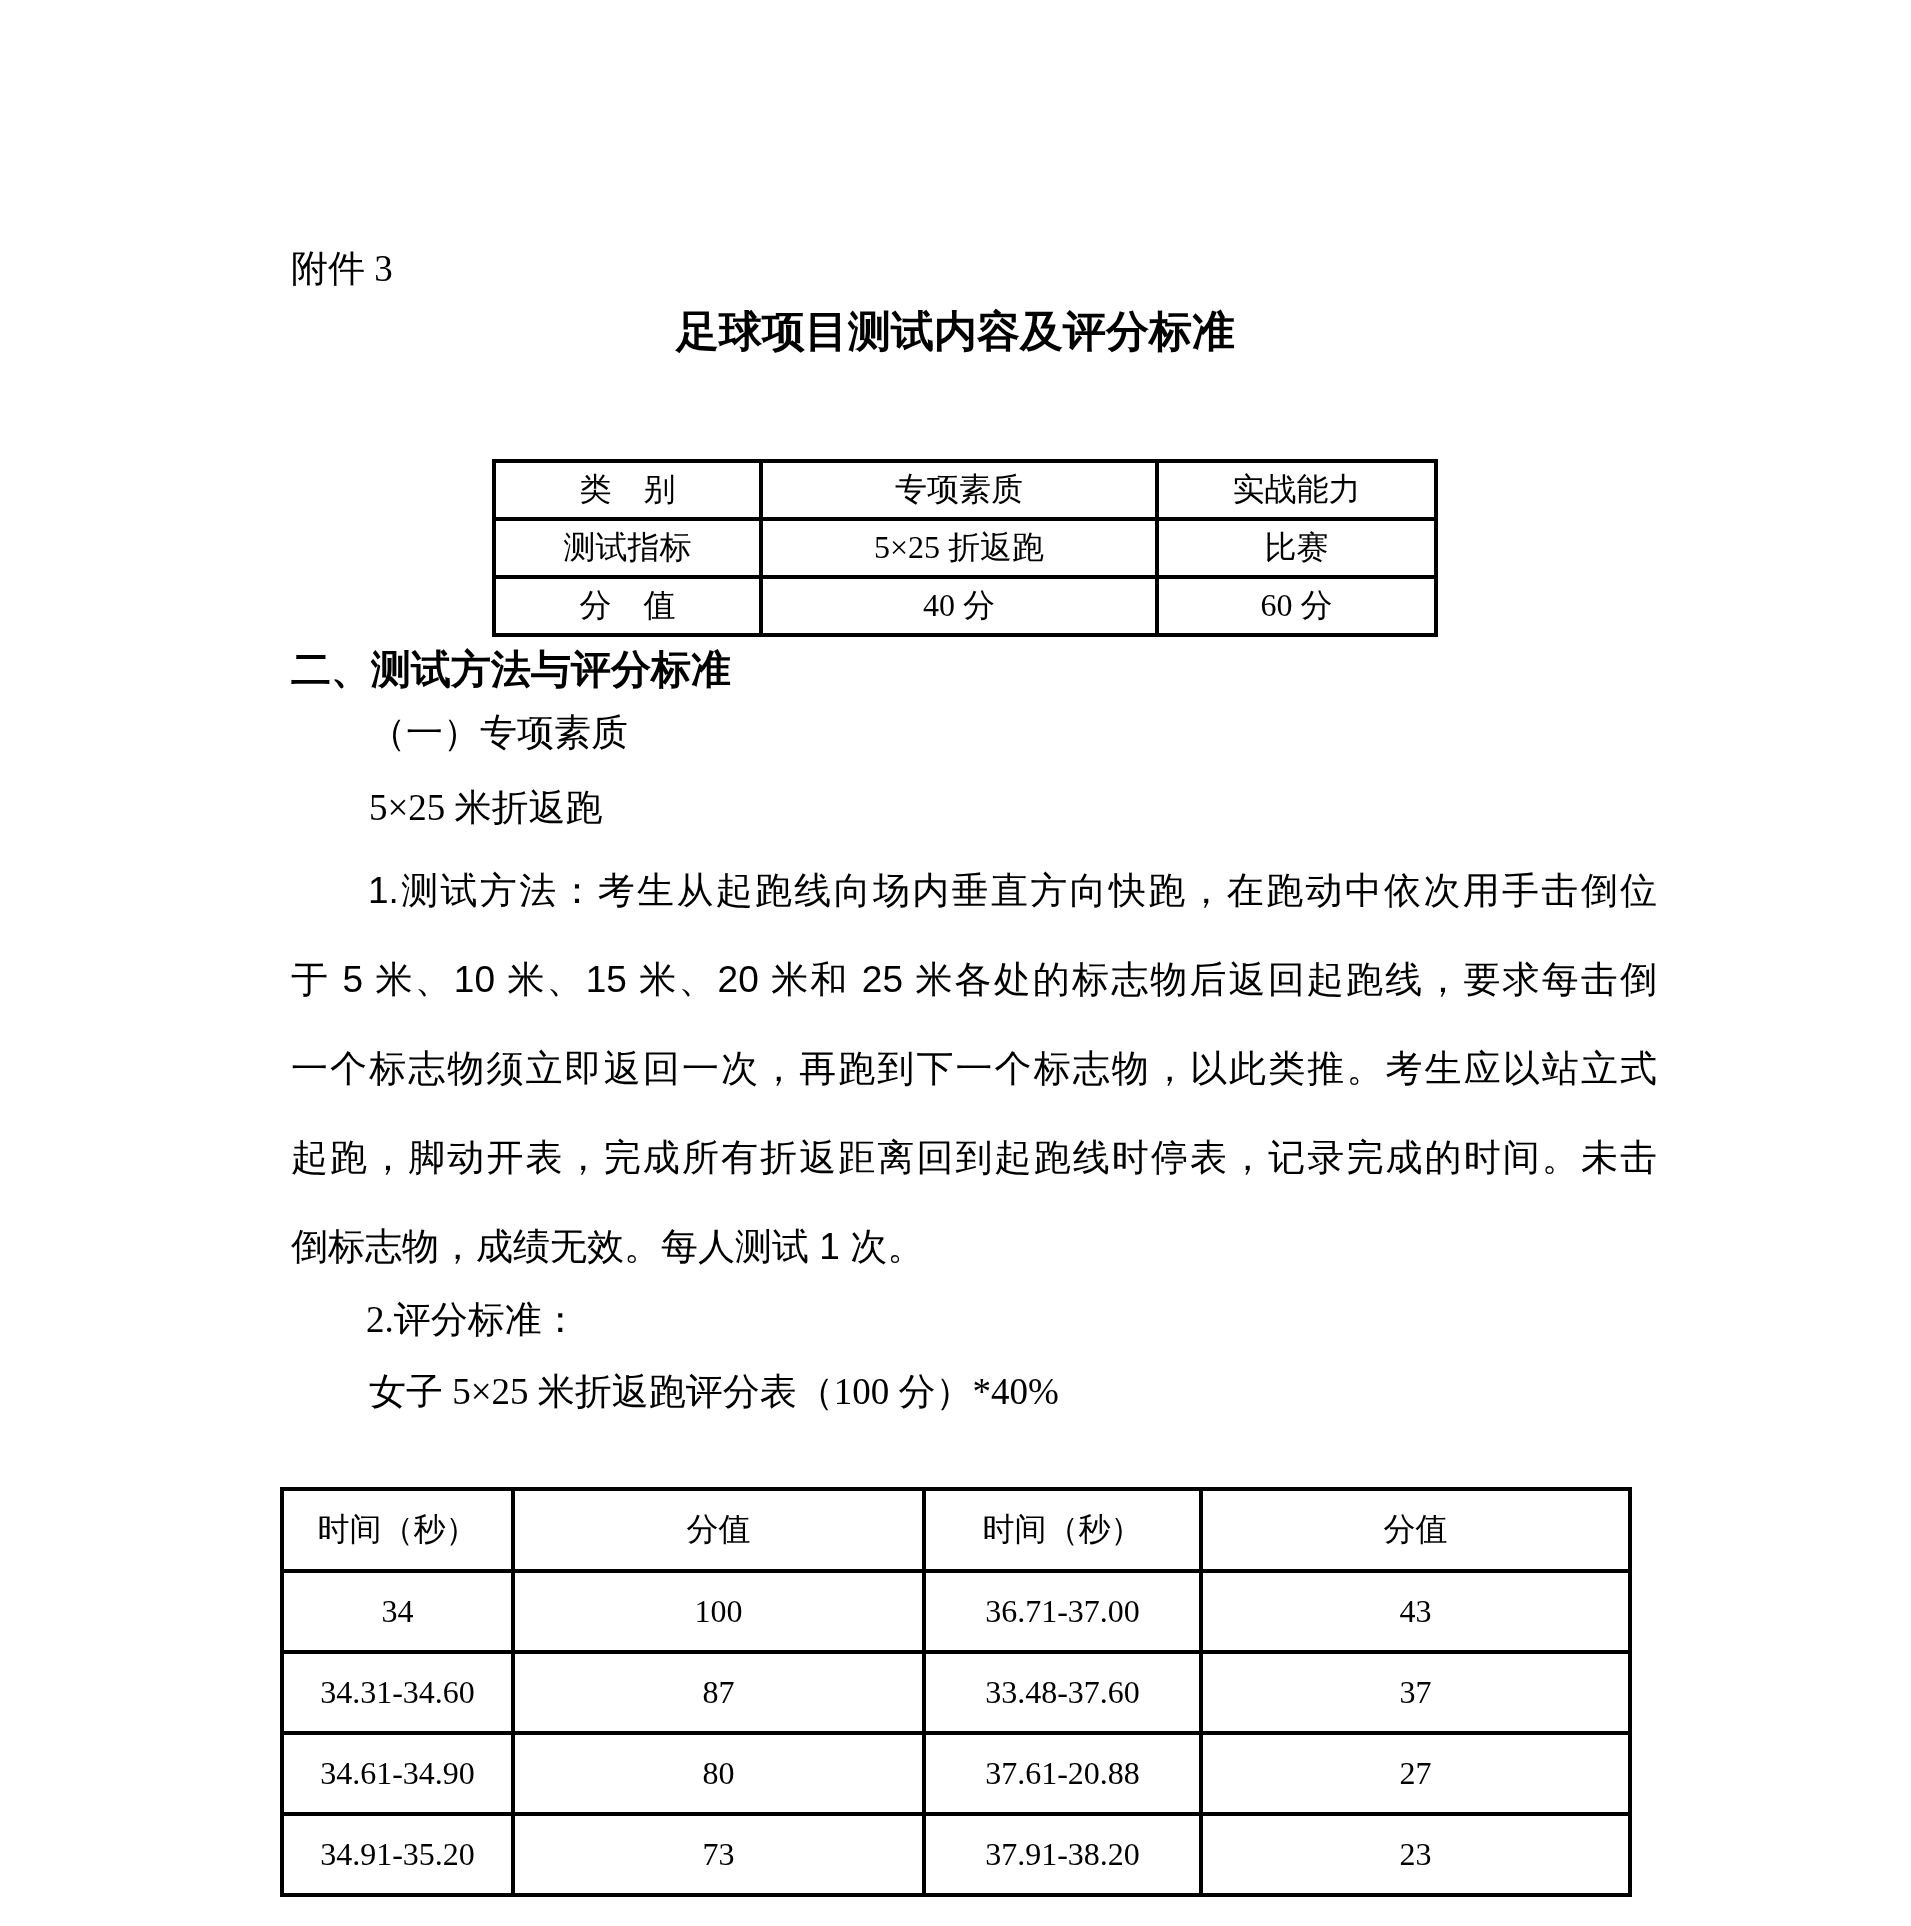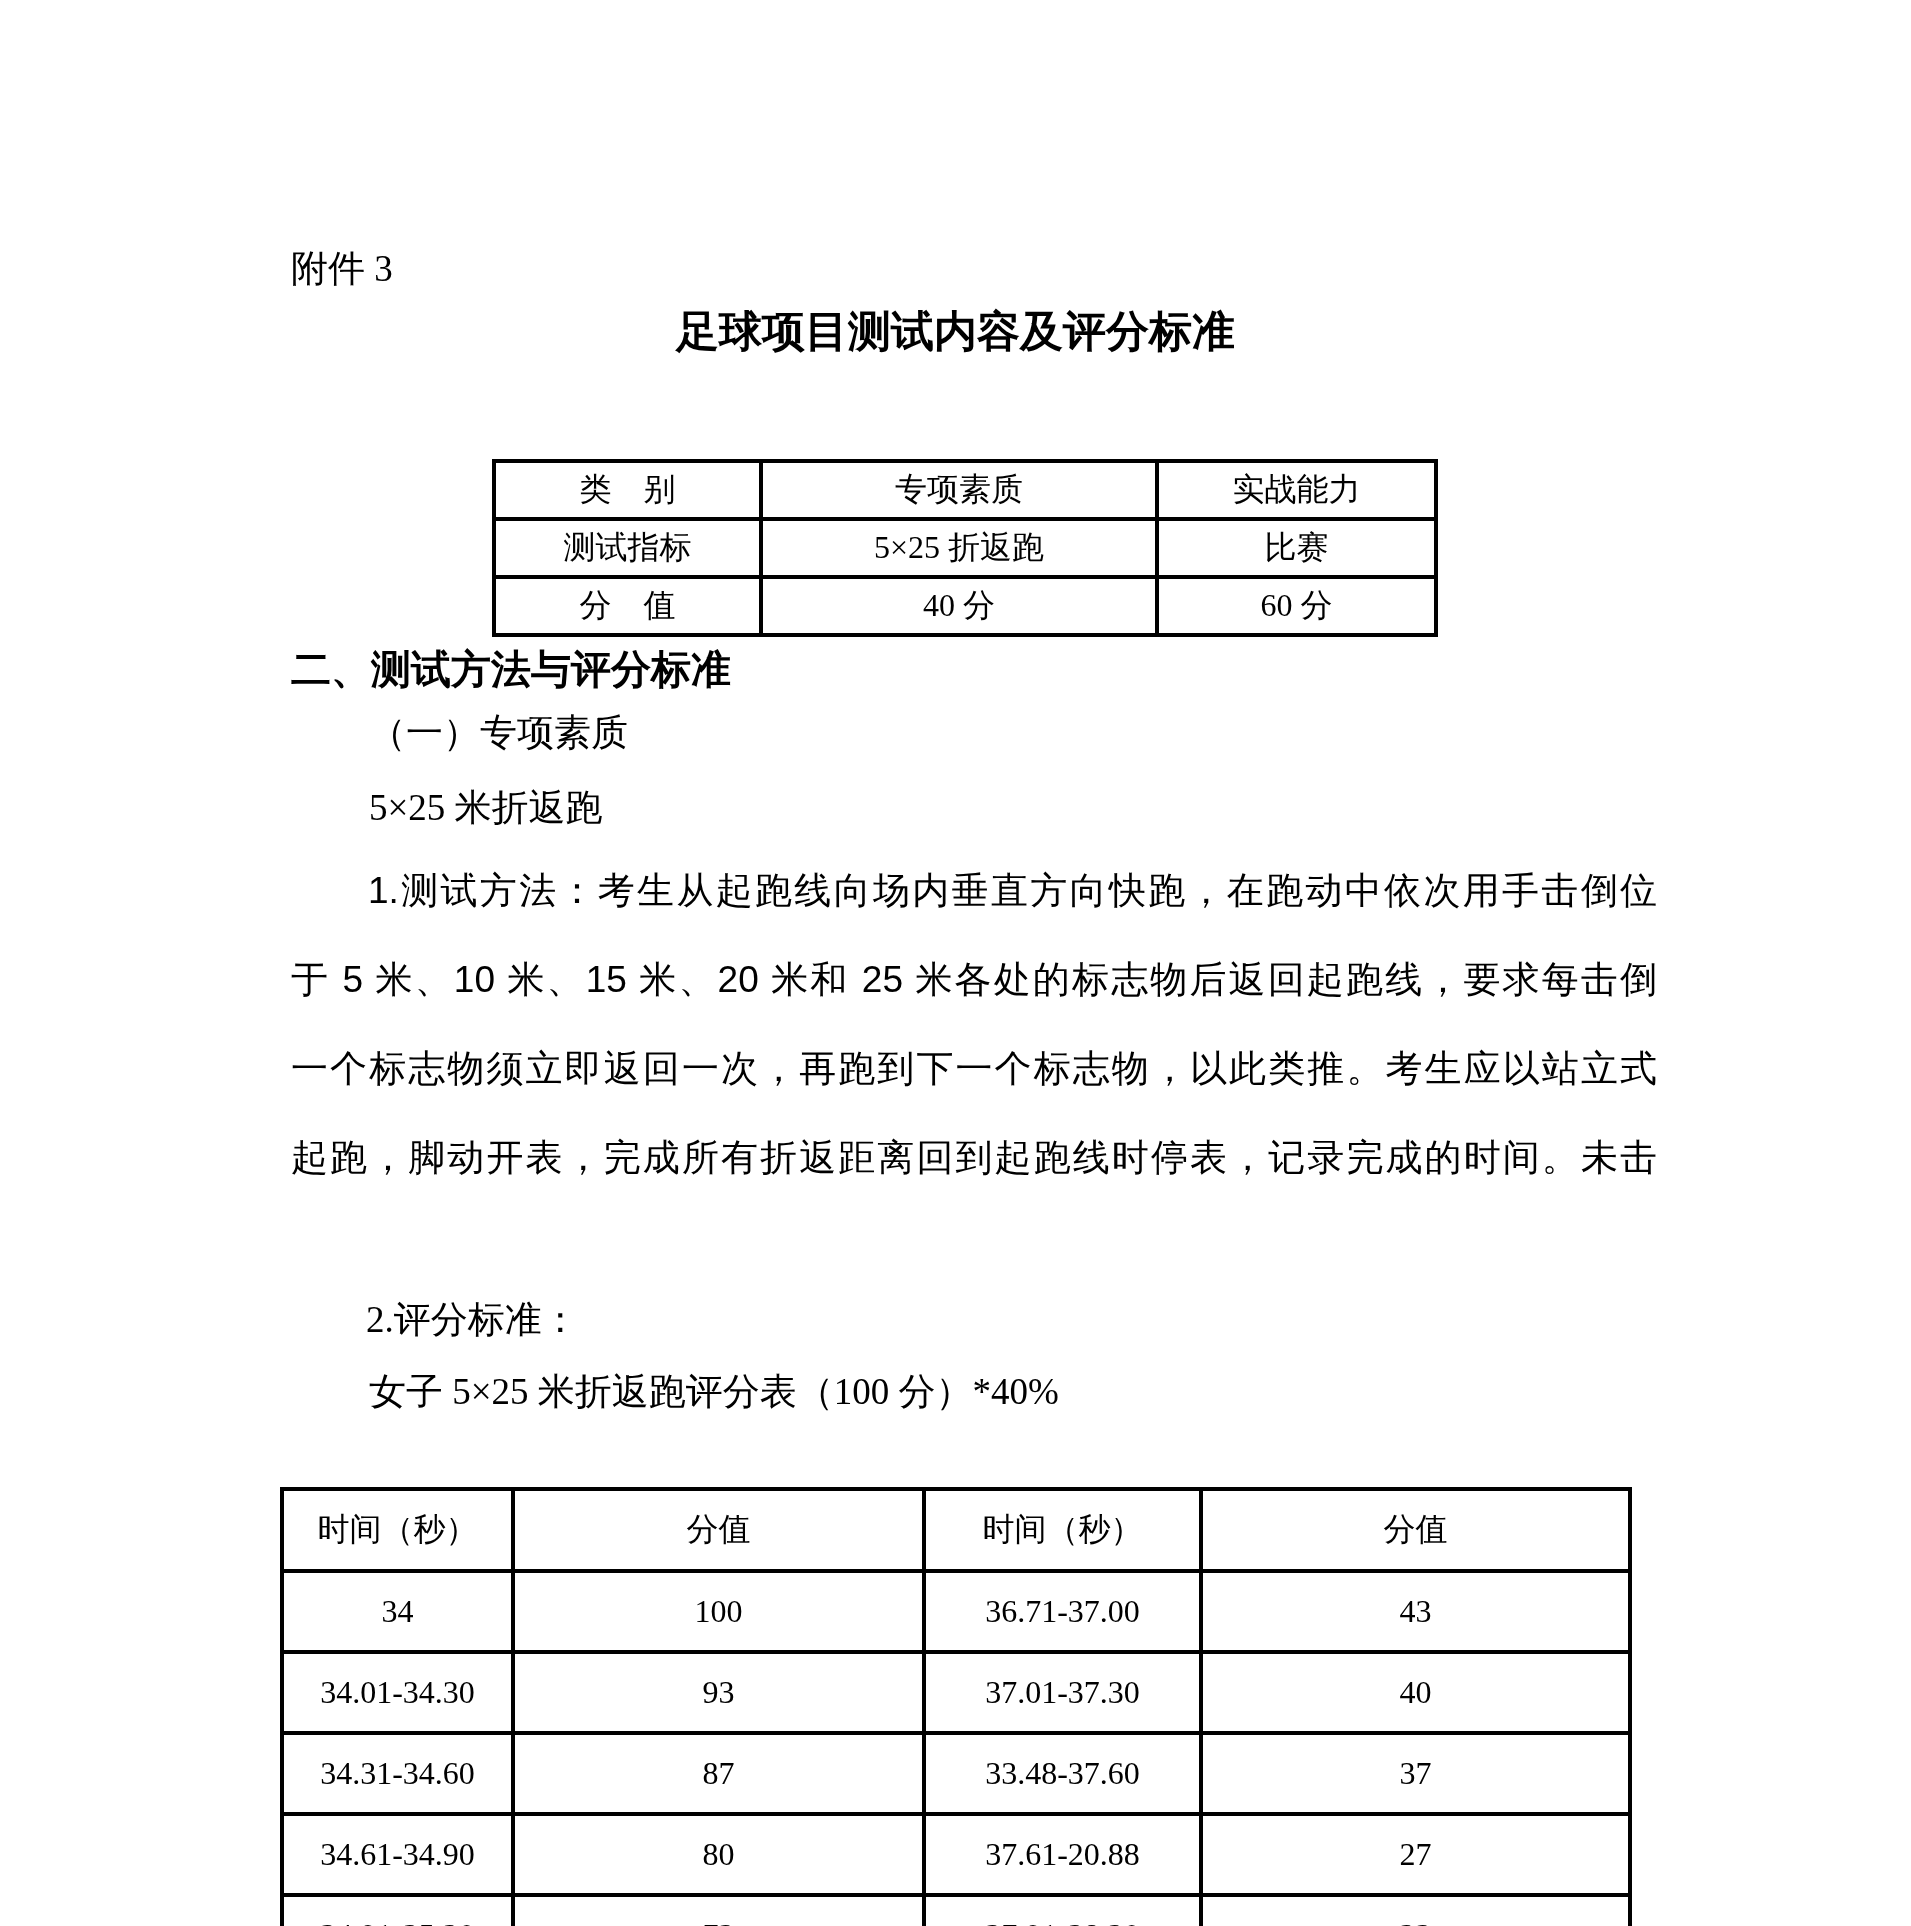--- a/index.html
+++ b/index.html
@@ -141,20 +141,21 @@
 
   <div class="sub-heading">（一）专项素质</div>
 
   <div class="item-heading">5×25 米折返跑</div>
 
   <div class="para">
     <div class="ln first">1.测试方法：考生从起跑线向场内垂直方向快跑，在跑动中依次用手击倒位</div>
     <div class="ln">于 5 米、10 米、15 米、20 米和 25 米各处的标志物后返回起跑线，要求每击倒</div>
     <div class="ln">一个标志物须立即返回一次，再跑到下一个标志物，以此类推。考生应以站立式</div>
     <div class="ln">起跑，脚动开表，完成所有折返距离回到起跑线时停表，记录完成的时间。未击</div>
+    <div class="ln last">倒标志物，成绩无效。每人测试 1 次。</div>
   </div>
 
   <div class="scoring-label">2.评分标准：</div>
 
   <div class="scoring-title">女子 5×25 米折返跑评分表（100 分）*40%</div>
 
   <table class="doc-table t2">
     <colgroup>
       <col style="width:231px">
       <col style="width:411px">
@@ -168,26 +169,20 @@
       <th>时间（秒）</th>
       <th>分值</th>
     </tr>
     <tr class="data">
       <td>34</td>
       <td>100</td>
       <td>36.71-37.00</td>
       <td>43</td>
     </tr>
     <tr class="data">
-      <td>34.01-34.30</td>
-      <td>93</td>
-      <td>37.01-37.30</td>
-      <td>40</td>
-    </tr>
-    <tr class="data">
       <td>34.31-34.60</td>
       <td>87</td>
       <td>33.48-37.60</td>
       <td>37</td>
     </tr>
     <tr class="data">
       <td>34.61-34.90</td>
       <td>80</td>
       <td>37.61-20.88</td>
       <td>27</td>

